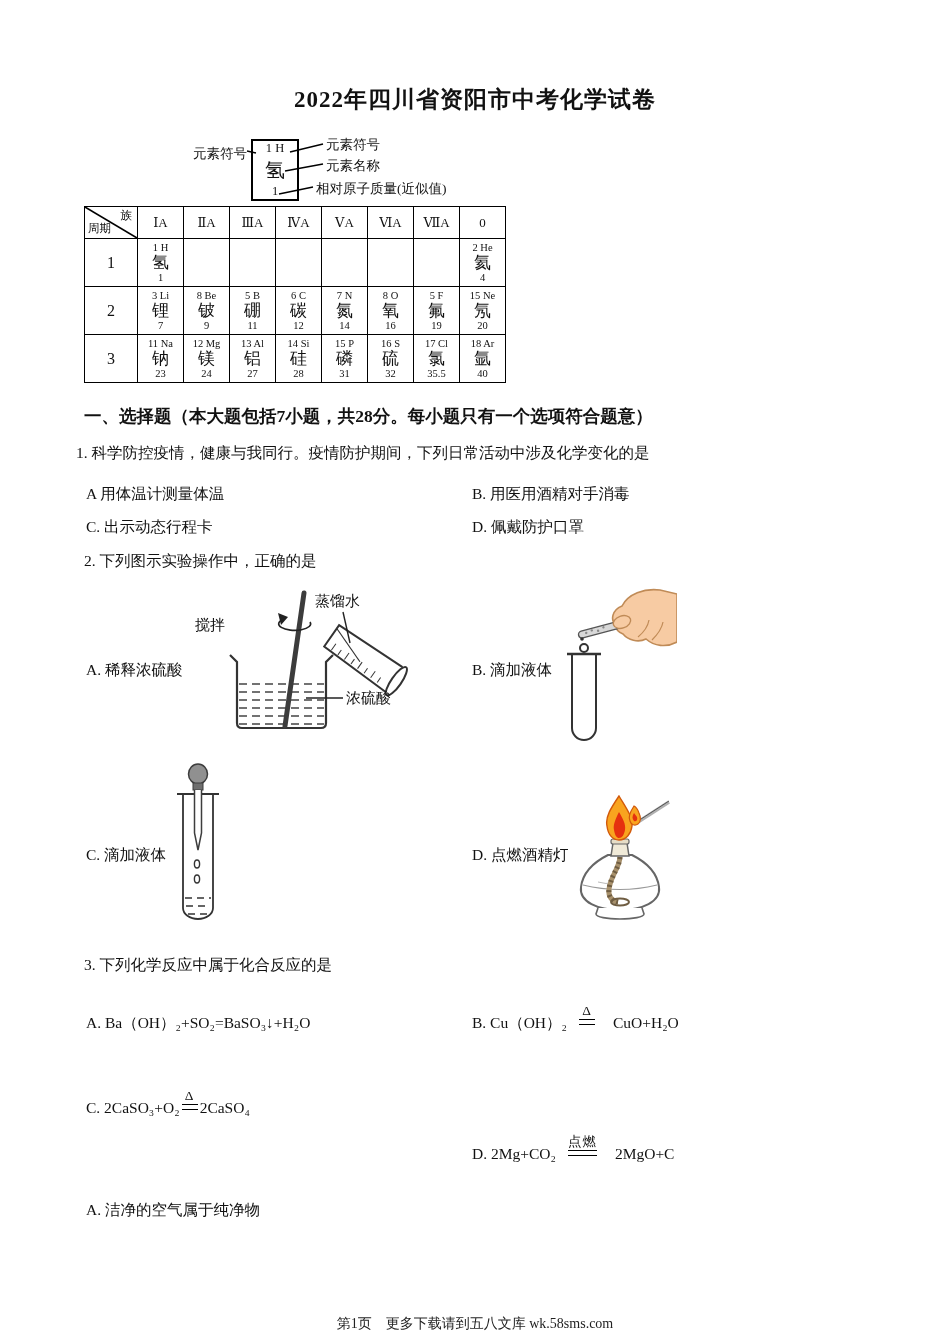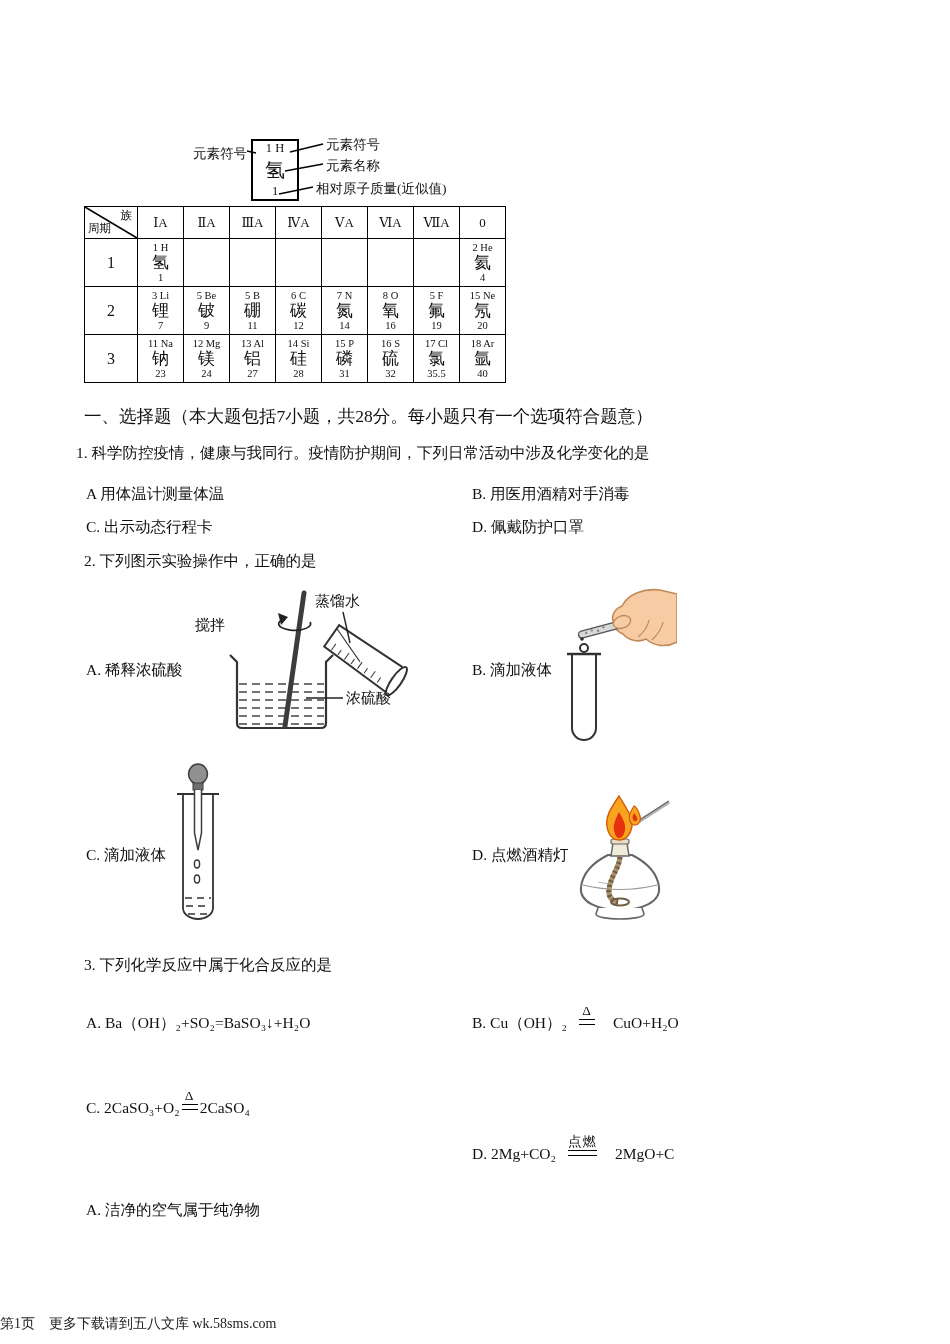--- a/index.html
+++ b/index.html
@@ -1,23 +1,23 @@
 <!DOCTYPE html>
 <html><head>
 <meta charset="utf-8">
 <style>
   html,body{margin:0;padding:0;background:#e8e8e8;}
   .page{position:relative;width:950px;height:1344px;background:#ffffff;margin:0 auto;
         font-family:"Liberation Serif","DejaVu Serif",serif;color:#111;overflow:hidden;}
   .abs{position:absolute;white-space:pre;}
   .title{top:84px;left:0;width:100%;text-align:center;font-size:23px;font-weight:bold;letter-spacing:1px;}
-  .sec-head{left:84px;top:404px;font-size:17.5px;font-weight:normal;}
+  .sec-head{left:84px;top:404px;font-size:17.5px;font-weight:bold;}
   .stem{font-size:15.5px;}
   .opt{font-size:15.5px;}
-  .footer{left:0;top:1315px;width:100%;text-align:left;font-size:14px;color:#222;}
+  .footer{left:0;top:1315px;width:100%;text-align:center;font-size:14px;color:#222;}
 
   
   .legend{position:absolute;left:193px;top:136px;width:300px;height:72px;}
   .legend .lines{position:absolute;left:0;top:0;width:300px;height:72px;}
   .lg-box{position:absolute;left:58px;top:3px;width:48px;height:62px;border:2px solid #000;
           display:flex;flex-direction:column;align-items:center;justify-content:space-between;padding:1px 0;box-sizing:border-box;}
   .lg-box .sm{font-size:12.5px;line-height:13px;}
   .lg-box .big{font-size:20px;line-height:21px;}
   .lg-lab{position:absolute;font-size:13.5px;white-space:pre;}
 
@@ -46,20 +46,21 @@
   .cond .ct{font-size:13.5px;line-height:14px;letter-spacing:1px;}
   .cond .bar{align-self:stretch;min-width:16px;height:4px;border-top:1.5px solid #000;border-bottom:1.5px solid #000;margin-top:1px;}
   .cond-gap{margin-left:12px;margin-right:18px;}
   .cond-tight{margin-left:2px;margin-right:2px;}
 </style>
 </head>
 <body>
 
 <div class="page">
 
+  <div class="abs title">2022年四川省资阳市中考化学试卷</div>
 
   <div class="legend">
     <svg class="lines" viewBox="0 0 300 72">
       <line x1="54" y1="15" x2="63" y2="17" stroke="#000" stroke-width="1.4"></line>
       <line x1="97" y1="16" x2="130" y2="8" stroke="#000" stroke-width="1.4"></line>
       <line x1="92" y1="35" x2="130" y2="28" stroke="#000" stroke-width="1.4"></line>
       <line x1="86" y1="58" x2="120" y2="51" stroke="#000" stroke-width="1.4"></line>
     </svg>
     <span class="lg-lab" style="left:0;top:9px">元素符号</span>
     <div class="lg-box">
@@ -122,21 +123,21 @@
           </td>
     </tr>
     <tr class="prow">
       <td class="pnum">2</td>
       <td class="el">
             <span class="enum">3 Li</span>
             <span class="ename">锂</span>
             <span class="emass">7</span>
           </td>
       <td class="el">
-            <span class="enum">5 Be</span>
+            <span class="enum">8 Be</span>
             <span class="ename">铍</span>
             <span class="emass">9</span>
           </td>
       <td class="el">
             <span class="enum">5 B</span>
             <span class="ename">硼</span>
             <span class="emass">11</span>
           </td>
       <td class="el">
             <span class="enum">6 C</span>

